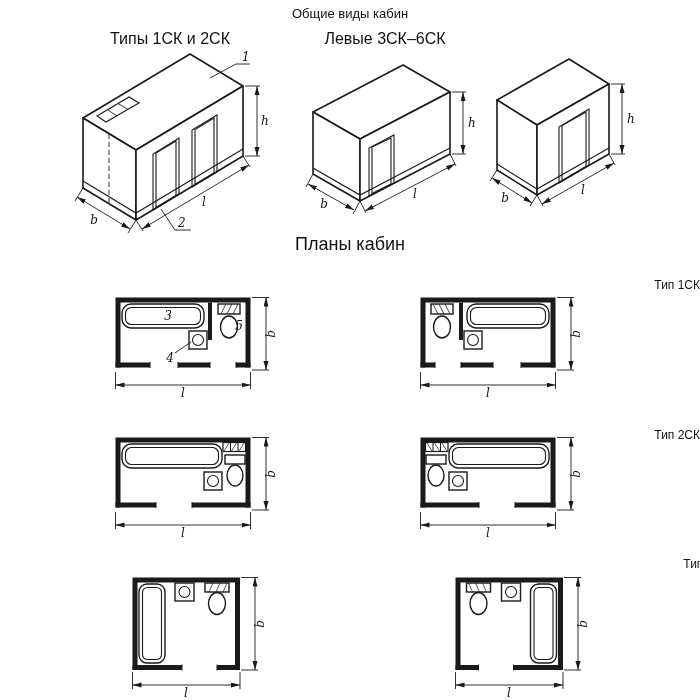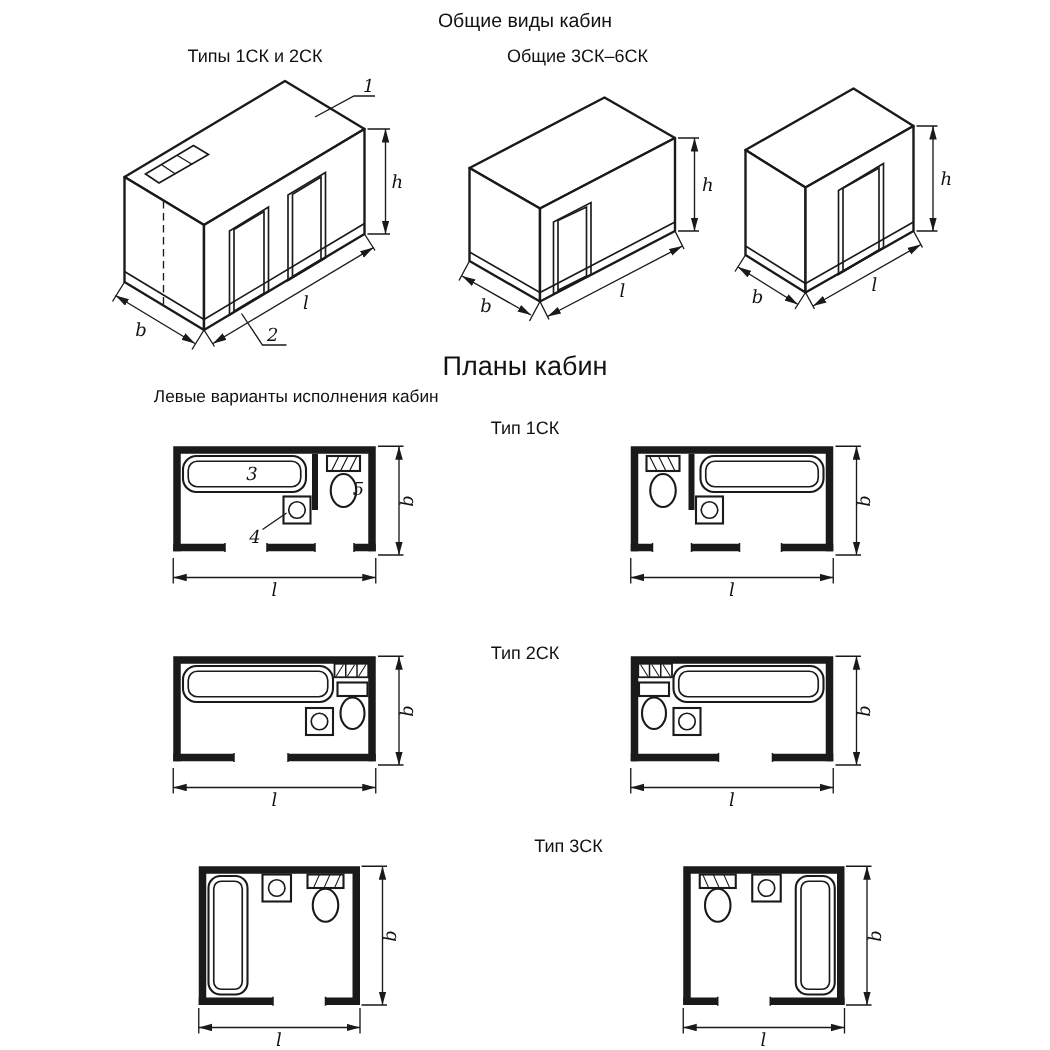--- a/index.html
+++ b/index.html
@@ -2,29 +2,29 @@
 <html><head>
 <meta charset="utf-8">
 <style>
   html,body{margin:0;padding:0;background:#fff;}
   .canvas{
     position:relative;width:700px;height:700px;background:#ffffff;overflow:hidden;
     font-family:"Liberation Sans",sans-serif;color:#111;
   }
   .lbl{position:absolute;text-align:center;white-space:nowrap;}
   .title-main{top:6px;left:0;width:700px;font-size:13px;}
-  .cap{top:30px;font-size:12px;}
+  .cap{top:30px;font-size:16px;}
   .cap1{left:70px;width:200px;}
   .cap2{left:295px;width:180px;}
   .cap3{left:465px;width:175px;}
   .title-plans{top:234px;left:0;width:700px;font-size:18px;}
   .colhdr{top:259px;font-size:11.5px;}
   .colhdr-left{left:90px;width:215px;}
   .colhdr-right{left:398px;width:215px;}
-  .rowlbl{left:0;width:700px;font-size:12px;}
+  .rowlbl{left:0;width:700px;font-size:12px;text-align:right;}
   .row1{top:278px;} .row2{top:428px;} .row3{top:557px;margin-left:29px;}
   svg.fig{position:absolute;}
   .thin{stroke:#1a1a1a;stroke-width:0.9;fill:none;}
   .dim-line{stroke:#1a1a1a;stroke-width:0.9;fill:none;}
   .outline{stroke:#1a1a1a;fill:#ffffff;stroke-width:1.6;stroke-linejoin:round;}
   .detail{stroke:#1a1a1a;fill:none;stroke-width:1.1;}
   text.dim{font:italic 12px "DejaVu Serif",serif;fill:#111;}
 </style>
 </head>
 <body>
@@ -96,21 +96,21 @@
           <rect x="80" y="13" width="24" height="9" stroke-width="1.4"></rect>
           <path d="M84,22 l4,-9 M91,22 l4,-9 M98,22 l4,-9" stroke-width="0.7"></path>
           <ellipse cx="92" cy="33.5" rx="8.5" ry="11" stroke-width="1.4"></ellipse>
         </g>
       </g>
     </defs>
   </svg>
 
   <div class="lbl title-main">Общие виды кабин</div>
   <div class="lbl cap cap1">Типы 1СК и 2СК</div>
-  <div class="lbl cap cap2">Общие 3СК–6СК</div>
+  <div class="lbl cap cap2">Левые 3СК–6СК</div>
 
   <svg class="fig" style="left:58px;top:48px" width="216" height="190" viewBox="0 0 216 190">
     <g>
       <polygon class="outline" points="25,70 132,6 185,38 78,102"></polygon>
       <polygon class="outline" points="25,70 78,102 78,172 25,140"></polygon>
       <polygon class="outline" points="78,102 185,38 185,108 78,172"></polygon>
     </g>
     <g class="detail">
       <polygon points="95,162 121,146 121,90 95,106"></polygon>
       <polygon points="98,159.5 118,147.5 118,93 98,105"></polygon>
@@ -194,21 +194,20 @@
       <text class="dim" x="18" y="144" text-anchor="middle">b</text>
     </g>
     <g>
       <path class="thin" d="M50,137 L56,148 M122,96 L128,107"></path>
       <line class="dim-line" x1="55" y1="146" x2="127" y2="105" marker-start="url(#arr)" marker-end="url(#arr)"></line>
       <text class="dim" x="96" y="136" text-anchor="middle">l</text>
     </g>
   </svg>
 
   <div class="lbl title-plans">Планы кабин</div>
-  <div class="lbl colhdr colhdr-left">Левые варианты исполнения кабин</div>
   <div class="lbl rowlbl row1">Тип 1СК</div>
   <div class="lbl rowlbl row2">Тип 2СК</div>
   <div class="lbl rowlbl row3">Тип 3СК</div>
 
   <svg class="fig" style="left:108px;top:290px" width="185" height="110" viewBox="0 0 185 110">
     <use href="#room1" xlink:href="#room1"></use>
     <text class="dim" x="60" y="30" text-anchor="middle">3</text>
     <path class="thin" d="M67,63 L83,52"></path>
     <text class="dim" x="62" y="72" text-anchor="middle">4</text>
     <text class="dim" x="131" y="40" text-anchor="middle">5</text>

